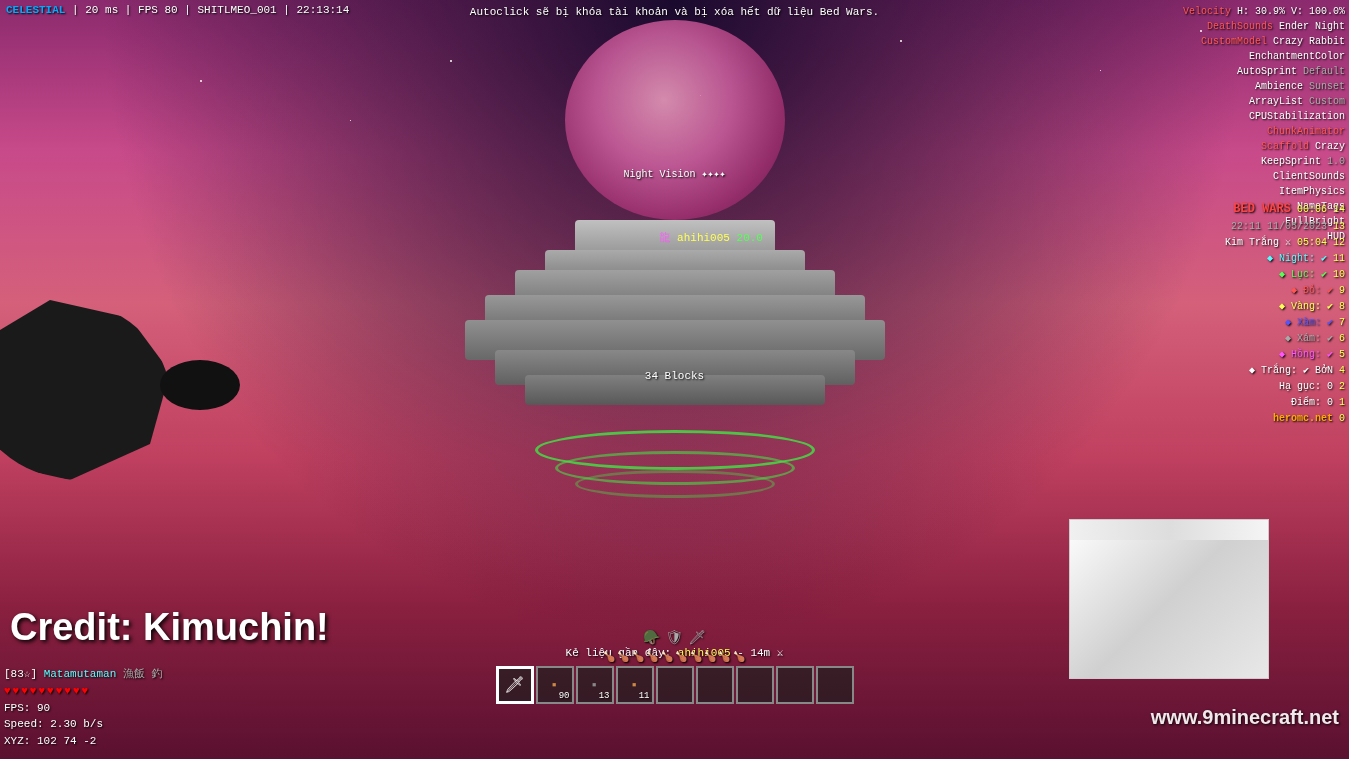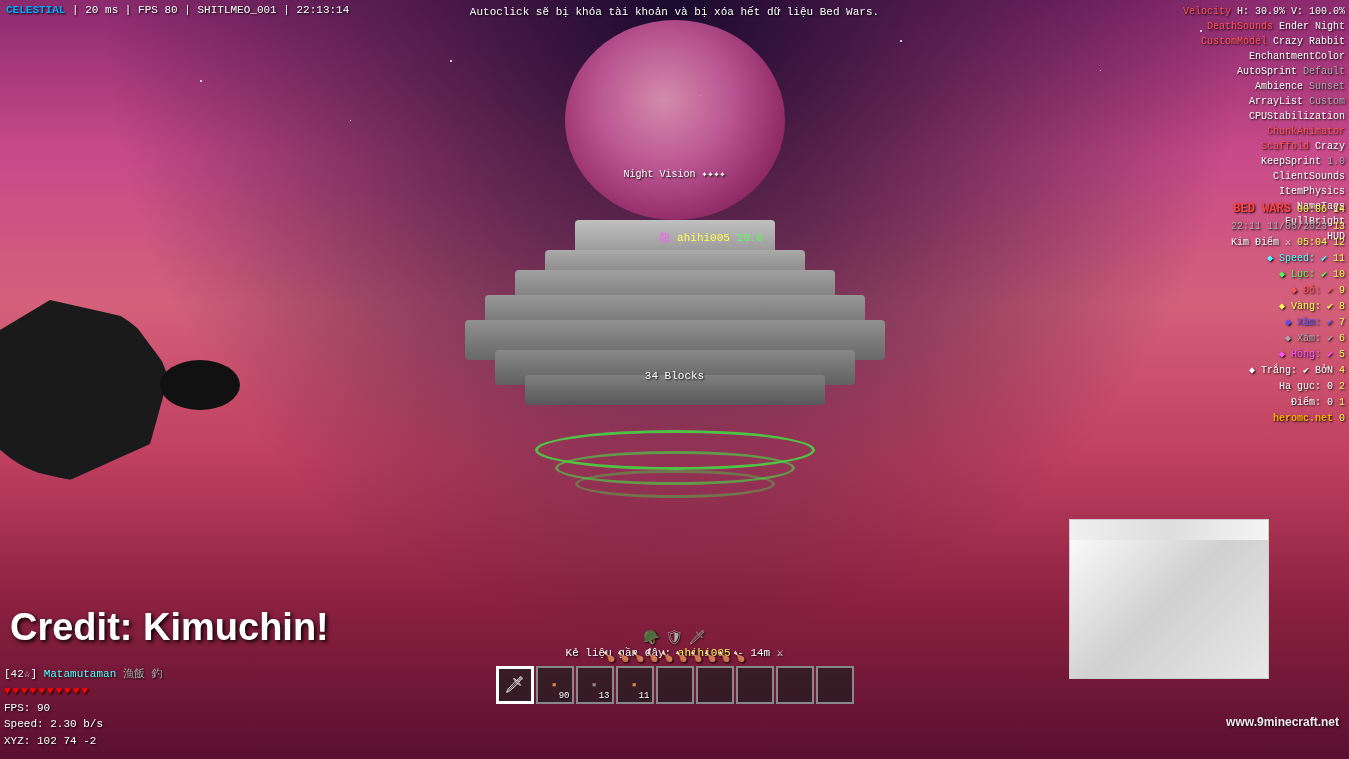--- a/index.html
+++ b/index.html
@@ -335,21 +335,21 @@
       color: #fff;
       text-shadow: 1px 1px 2px #000;
     }
 
     
     .website-watermark {
       position: absolute;
       bottom: 30px;
       right: 10px;
       color: #fff;
-      font-size: 12px;
+      font-size: 20px;
       font-family: Arial, sans-serif;
       font-weight: bold;
       text-shadow: 1px 1px 3px #000;
       opacity: 0.9;
     }
 
     
     .star {
       position: absolute;
       background: #fff;
@@ -448,27 +448,27 @@
     <span class="scoreboard-title">BED WARS</span>
     <span style="color:#fff"> </span>
     <span style="color:#ffff55">00:06</span>
     <span style="color:#ffff55"> 14</span>
   </div>
   <div>
     <span style="color:#aaa">22:11 11/05/2023</span>
     <span style="color:#ffff55"> 13</span>
   </div>
   <div>
-    <span style="color:#fff">Kim Điểm ⚔ </span>
+    <span style="color:#fff">Kim Trắng ⚔ </span>
     <span style="color:#ffff55">05:04</span>
     <span style="color:#ffff55"> 12</span>
   </div>
 
   <div>
-    <span style="color:#55ffff">◆ Speed: ✔</span>
+    <span style="color:#55ffff">◆ Night: ✔</span>
     <span style="color:#ffff55"> 11</span>
   </div>
   <div>
     <span style="color:#55ff55">◆ Lục: ✔</span>
     <span style="color:#ffff55"> 10</span>
   </div>
   <div>
     <span style="color:#ff5555">◆ Đỏ: ✔</span>
     <span style="color:#ffff55"> 9</span>
   </div>
@@ -520,21 +520,21 @@
 
 <div class="blocks-text">
   <span>34 Blocks</span>
 </div>
 
 <div class="credit-text">
   <span>Credit: Kimuchin!</span>
 </div>
 
 <div class="player-name-bar">
-  <span style="color:#fff">[42☆] </span>
+  <span style="color:#fff">[83☆] </span>
   <span style="color:#55ffff">Matamutaman</span>
   <span style="color:#aaa"> 漁飯 釣</span>
 </div>
 
 <div class="health-bar-row">
   <span class="heart">♥</span>
   <span class="heart">♥</span>
   <span class="heart">♥</span>
   <span class="heart">♥</span>
   <span class="heart">♥</span>

